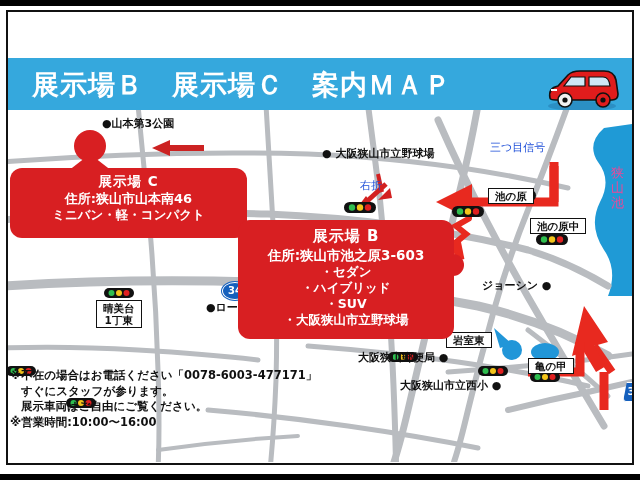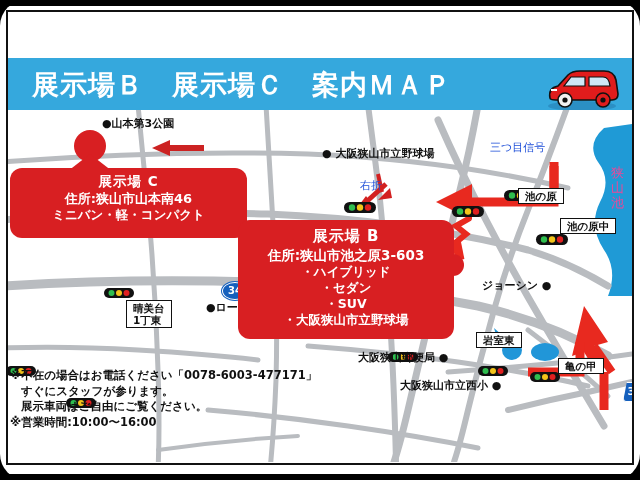--- a/index.html
+++ b/index.html
@@ -1,18 +1,18 @@
 <!DOCTYPE html>
 <html><head>
 <meta charset="utf-8">
 <style>
   html,body{margin:0;padding:0;background:#000;}
   body{width:640px;height:480px;overflow:hidden;
        font-family:"DejaVu Sans","Liberation Sans",sans-serif;}
-  #stage{position:relative;width:640px;height:480px;background:#000;overflow:hidden;border-radius:26px;}
+  #stage{position:relative;width:640px;height:480px;background:#000;overflow:hidden;}
   #canvas{position:absolute;left:0;top:6px;width:640px;height:468px;background:#ffffff;overflow:hidden;}
 
   
   .frame{position:absolute;left:6px;top:4px;width:628px;height:455px;
          border:2px solid #111;box-sizing:border-box;background:#fff;}
 
   
   .banner{position:absolute;left:8px;top:52px;width:624px;height:52px;background:#35a8dd;}
   .banner-title{position:absolute;left:32px;top:58px;width:500px;height:42px;
       color:#fff;font-weight:bold;font-size:27px;letter-spacing:1px;line-height:42px;
@@ -26,21 +26,21 @@
   
   .lake-label{position:absolute;right:8px;top:55px;width:18px;color:#ec4899;
      font-size:13px;font-weight:normal;line-height:15px;text-align:right;}
 
   
   .poi{position:absolute;font-size:11px;color:#111;white-space:nowrap;font-weight:bold;margin-left:16px;}
 
   
   .isect{position:absolute;background:#fff;border:1.5px solid #111;
      font-size:10.5px;font-weight:bold;color:#111;padding:1px 6px;line-height:12px;
-     white-space:nowrap;margin-left:30px;}
+     text-align:center;white-space:nowrap;}
 
   
   .red-note{position:absolute;color:#1d4ed8;font-weight:normal;font-size:11px;white-space:nowrap;}
 
   
   .shield{position:absolute;width:24px;height:16px;background:#1560bd;border-radius:50%/50%;
      color:#fff;font-size:10px;font-weight:bold;text-align:center;line-height:16px;
      border:1.5px solid #fff;box-shadow:0 0 0 1px #1560bd;}
   .shield310{position:absolute;width:30px;height:18px;background:#1560bd;
      color:#fff;font-size:11px;font-weight:bold;text-align:center;line-height:18px;
@@ -266,22 +266,22 @@
 
   <div class="callout c">
     <div class="l1">展示場 C</div>
     <div class="l2">住所:狭山市山本南46</div>
     <div class="li">ミニバン・軽・コンパクト</div>
   </div>
 
   <div class="callout b">
     <div class="l1">展示場 B</div>
     <div class="l2">住所:狭山市池之原3-603</div>
+    <div class="li">・セダン</div>
     <div class="li">・ハイブリッド</div>
-    <div class="li">・セダン</div>
     <div class="li">・SUV</div>
     <div class="li">・大阪狭山市立野球場</div>
   </div>
 
   <div class="notes">
     <div>※不在の場合はお電話ください「0078-6003-477171」</div>
     <div class="ind">すぐにスタッフが参ります。</div>
     <div class="ind">展示車両はご自由にご覧ください。</div>
     <div>※営業時間:10:00〜16:00</div>
   </div>

